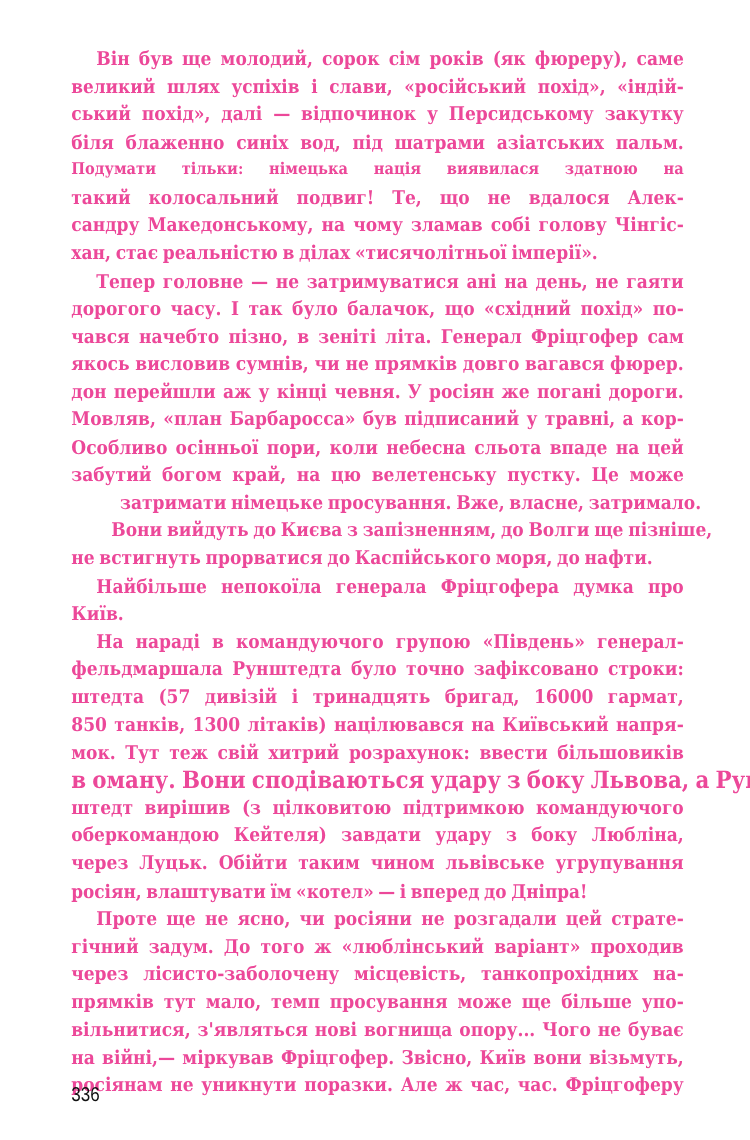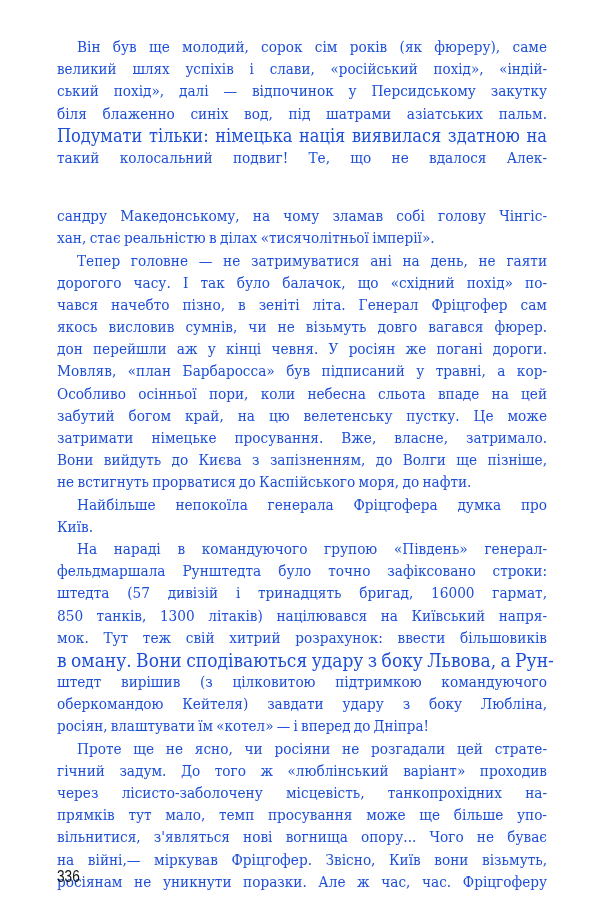--- a/index.html
+++ b/index.html
@@ -17,27 +17,28 @@
     position: absolute;
     left: 57px;
     top: 36px;
     width: 490px;
   }
   .line {
     height: 22.2px;
     line-height: 22.2px;
     font-family: "DejaVu Serif", "Liberation Serif", serif;
     font-size: 15.2px;
-    color: #1d4ed8;
+    color: #ec4899;
     white-space: nowrap;
     text-align: justify;
     text-align-last: justify;
     letter-spacing: 0px;
     word-spacing: -1px;
     font-stretch: condensed;
+    font-weight: bold;
   }
   .line.indent {
     padding-left: 20px;
   }
   .line.last {
     text-align-last: left;
   }
   .page-number {
     position: absolute;
     left: 57px;
@@ -50,45 +51,46 @@
   }
 </style>
 </head>
 <body>
 
 <div class="page" id="page-body">
     <div class="line indent" style="font-size: 15.2px;">Він був ще молодий, сорок сім років (як фюреру), саме</div>
     <div class="line" style="font-size: 15px;">великий шлях успіхів і слави, «російський похід», «індій-</div>
     <div class="line" style="font-size: 15.2px;">ський похід», далі — відпочинок у Персидському закутку</div>
     <div class="line" style="font-size: 15.2px;">біля блаженно синіх вод, під шатрами азіатських пальм.</div>
-    <div class="line" style="font-size: 18px;">Подумати тільки: німецька нація виявилася здатною на</div>
+    <div class="line" style="font-size: 13px;">Подумати тільки: німецька нація виявилася здатною на</div>
     <div class="line" style="font-size: 15.2px;">такий колосальний подвиг! Те, що не вдалося Алек-</div>
-    <div class="line" style="font-size: 15.2px; margin-top: 36px;">сандру Македонському, на чому зламав собі голову Чінгіс-</div>
+    <div class="line" style="font-size: 15.2px;">сандру Македонському, на чому зламав собі голову Чінгіс-</div>
     <div class="line last" style="font-size: 15.2px;">хан, стає реальністю в ділах «тисячолітньої імперії».</div>
     <div class="line indent" style="font-size: 15.2px;">Тепер головне — не затримуватися ані на день, не гаяти</div>
     <div class="line" style="font-size: 15.2px;">дорогого часу. І так було балачок, що «східний похід» по-</div>
     <div class="line" style="font-size: 15.2px;">чався начебто пізно, в зеніті літа. Генерал Фріцгофер сам</div>
-    <div class="line" style="font-size: 15.2px;">якось висловив сумнів, чи не візьмуть довго вагався фюрер.</div>
+    <div class="line" style="font-size: 15.2px;">якось висловив сумнів, чи не прямків довго вагався фюрер.</div>
     <div class="line" style="font-size: 15.2px;">дон перейшли аж у кінці чевня. У росіян же погані дороги.</div>
     <div class="line" style="font-size: 15.2px;">Мовляв, «план Барбаросса» був підписаний у травні, а кор-</div>
     <div class="line" style="font-size: 15.2px;">Особливо осінньої пори, коли небесна сльота впаде на цей</div>
     <div class="line" style="font-size: 15.2px;">забутий богом край, на цю велетенську пустку. Це може</div>
-    <div class="line" style="font-size: 15.2px;">затримати німецьке просування. Вже, власне, затримало.</div>
-    <div class="line" style="font-size: 15.2px;">Вони вийдуть до Києва з запізненням, до Волги ще пізніше,</div>
+    <div class="line" style="font-size: 15.2px; margin-left: 39px;">затримати німецьке просування. Вже, власне, затримало.</div>
+    <div class="line" style="font-size: 15.2px; margin-left: 32px;">Вони вийдуть до Києва з запізненням, до Волги ще пізніше,</div>
     <div class="line last" style="font-size: 15.2px;">не встигнуть прорватися до Каспійського моря, до нафти.</div>
     <div class="line indent" style="font-size: 15.2px;">Найбільше непокоїла генерала Фріцгофера думка про</div>
     <div class="line last" style="font-size: 15.2px;">Київ.</div>
     <div class="line indent" style="font-size: 15.2px;">На нараді в командуючого групою «Південь» генерал-</div>
     <div class="line" style="font-size: 15.2px;">фельдмаршала Рунштедта було точно зафіксовано строки:</div>
     <div class="line" style="font-size: 15.2px;">штедта (57 дивізій і тринадцять бригад, 16000 гармат,</div>
     <div class="line" style="font-size: 15.2px;">850 танків, 1300 літаків) націлювався на Київський напря-</div>
     <div class="line" style="font-size: 15.2px;">мок. Тут теж свій хитрий розрахунок: ввести більшовиків</div>
     <div class="line" style="font-size: 19px;">в оману. Вони сподіваються удару з боку Львова, а Рун-</div>
     <div class="line" style="font-size: 15.2px;">штедт вирішив (з цілковитою підтримкою командуючого</div>
     <div class="line" style="font-size: 15.2px;">оберкомандою Кейтеля) завдати удару з боку Любліна,</div>
+    <div class="line" style="font-size: 15.2px;">через Луцьк. Обійти таким чином львівське угрупування</div>
     <div class="line last" style="font-size: 15px;">росіян, влаштувати їм «котел» — і вперед до Дніпра!</div>
     <div class="line indent" style="font-size: 15.2px;">Проте ще не ясно, чи росіяни не розгадали цей страте-</div>
     <div class="line" style="font-size: 15.2px;">гічний задум. До того ж «люблінський варіант» проходив</div>
     <div class="line" style="font-size: 15.2px;">через лісисто-заболочену місцевість, танкопрохідних на-</div>
     <div class="line" style="font-size: 15.2px;">прямків тут мало, темп просування може ще більше упо-</div>
     <div class="line" style="font-size: 15.2px;">вільнитися, з'являться нові вогнища опору... Чого не буває</div>
     <div class="line" style="font-size: 15.2px;">на війні,— міркував Фріцгофер. Звісно, Київ вони візьмуть,</div>
     <div class="line" style="font-size: 15.2px;">росіянам не уникнути поразки. Але ж час, час. Фріцгоферу</div>
   </div>
 

